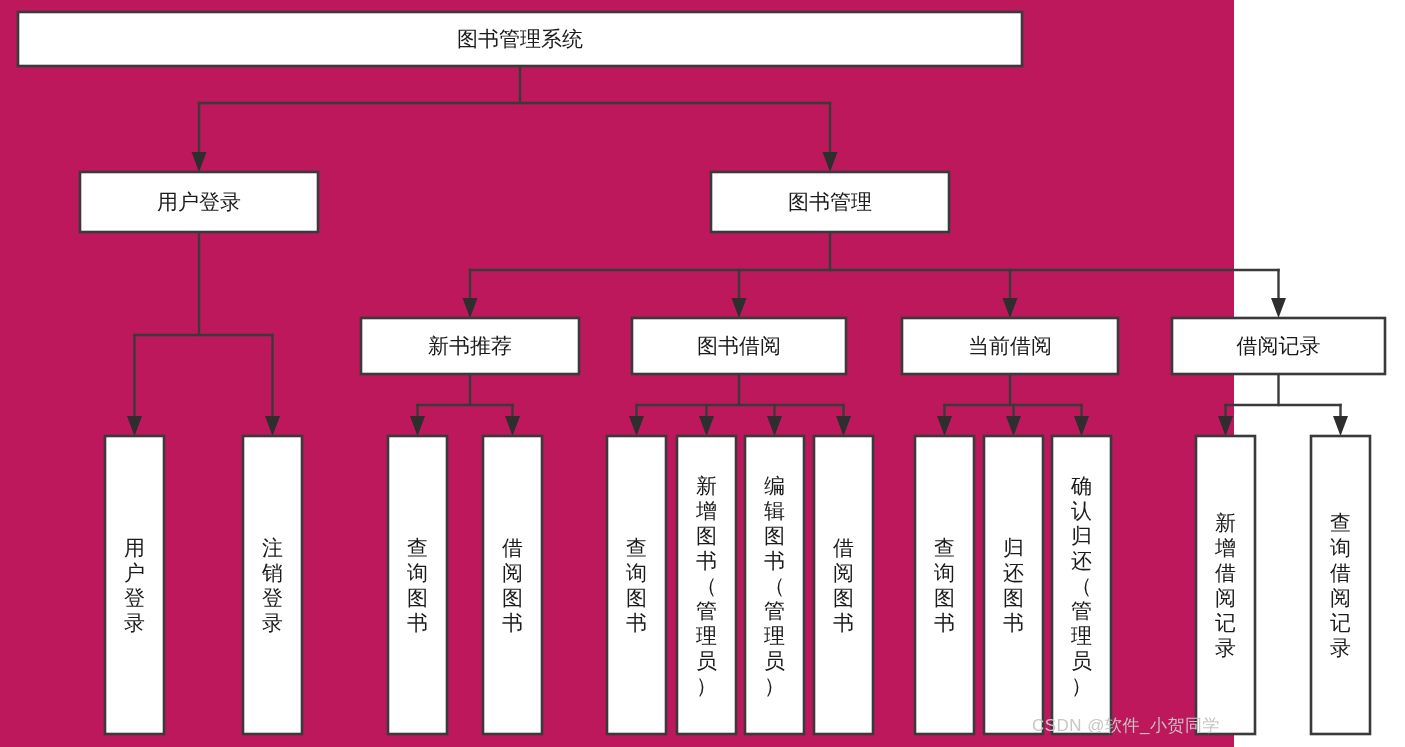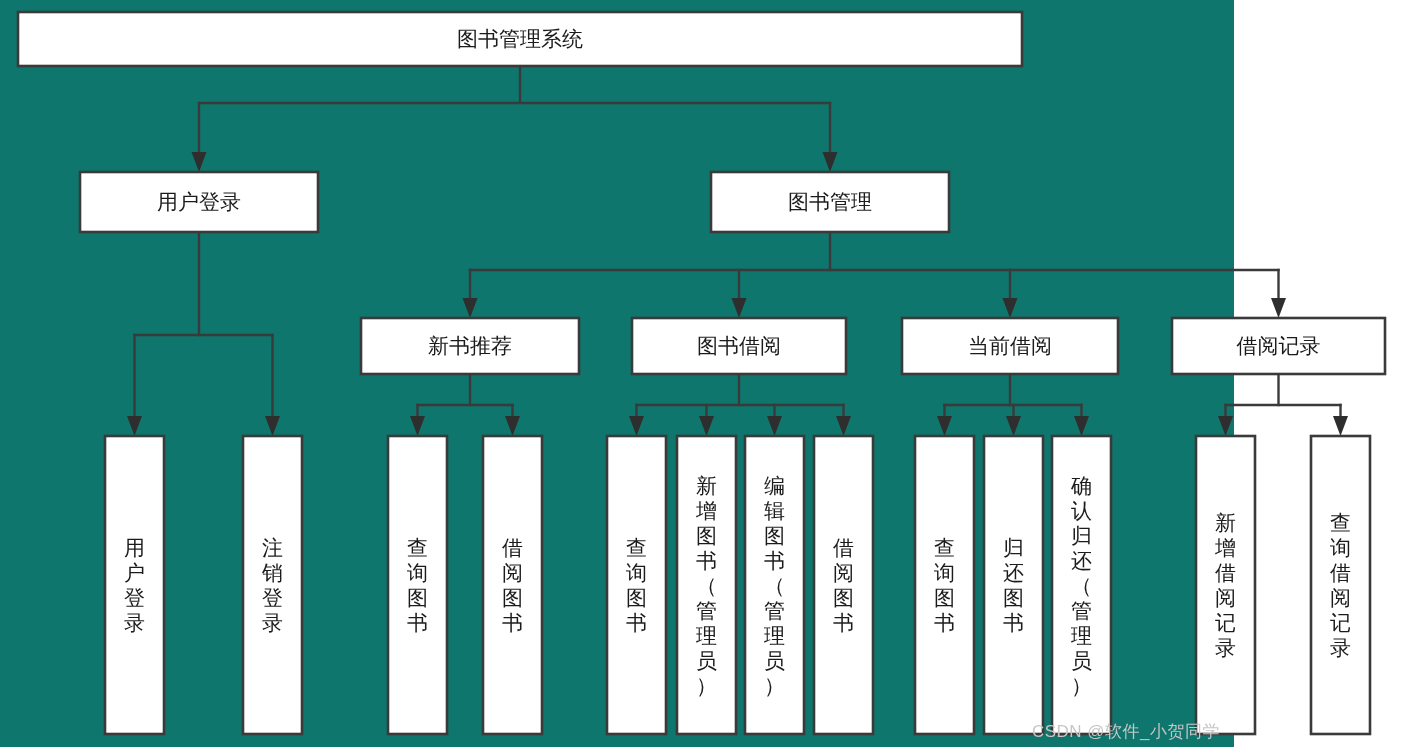--- a/index.html
+++ b/index.html
@@ -11,21 +11,21 @@
   body {
     width: 1405px;
     height: 747px;
     font-family: "Liberation Sans", "DejaVu Sans", sans-serif;
     overflow: hidden;
   }
   #diagram-root {
     position: relative;
     width: 1234px;
     height: 747px;
-    background: #0f766e;
+    background: #be185d;
   }
   svg.flow {
     position: absolute;
     top: 0;
     left: 0;
     width: 1405px;
     height: 747px;
     display: block;
   }
   .node-rect {
@@ -53,21 +53,21 @@
   }
   .node-label-v {
     font-family: "Liberation Sans", "DejaVu Sans", sans-serif;
     font-size: 21px;
     fill: #1b1b1b;
     text-anchor: middle;
   }
   .watermark {
     position: absolute;
     right: 14px;
-    bottom: 4px;
+    bottom: 10px;
     font-family: "Liberation Sans", "DejaVu Sans", sans-serif;
     font-size: 17px;
     color: #c6c6c6;
     letter-spacing: 0.5px;
     white-space: nowrap;
     user-select: none;
   }
 </style>
 </head>
 <body>

